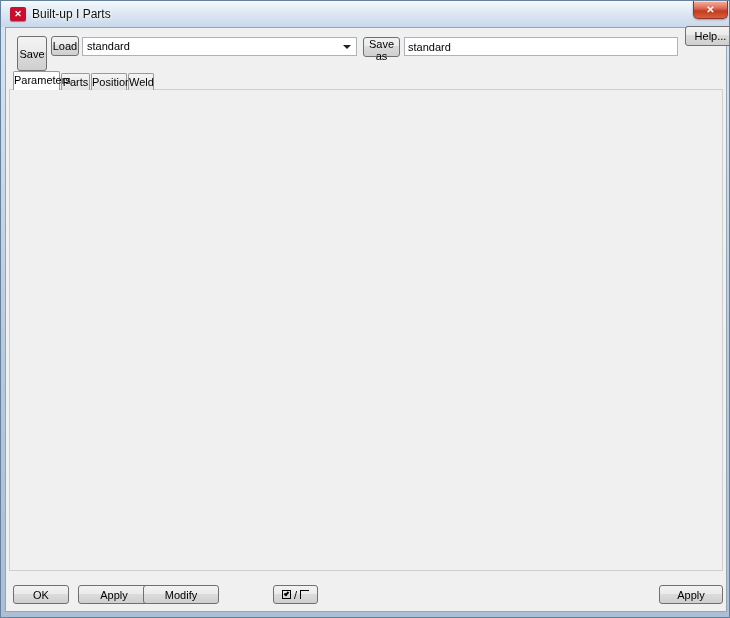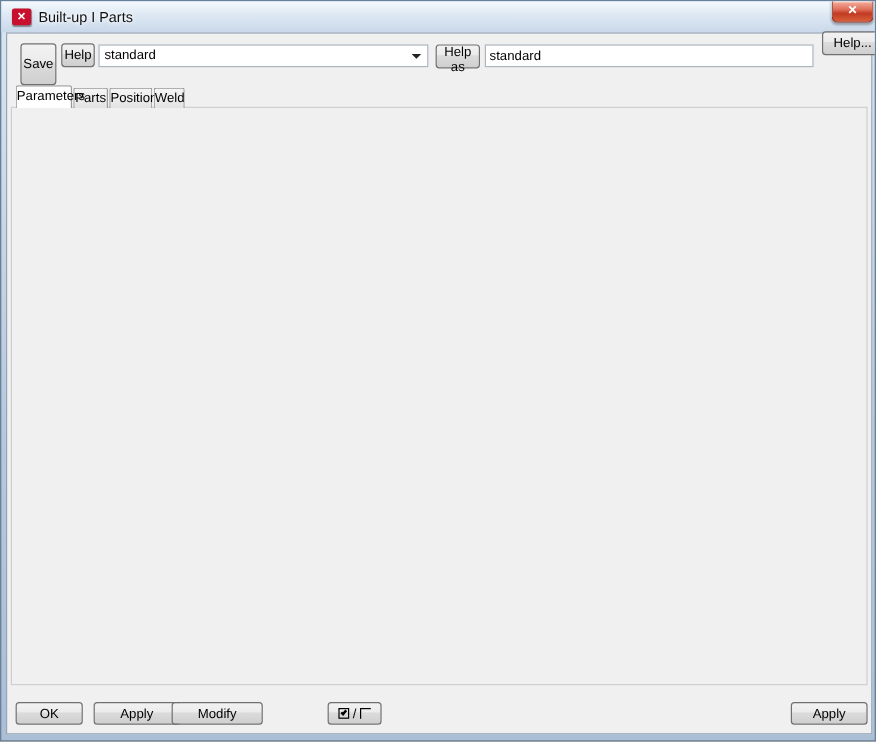--- a/index.html
+++ b/index.html
@@ -65,26 +65,26 @@
     <div class="app-icon">✕</div>
     <div class="title">Built-up I Parts</div>
   </div>
   <button class="close-btn">
     <span>✕</span>
   </button>
 
   <div class="content"></div>
 
   <button class="btn" style="left:16px;top:35px;width:30px;height:35px">Save</button>
-  <button class="btn" style="left:50px;top:35px;width:28px;height:20px">Help</button>
+  <button class="btn" style="left:50px;top:35px;width:28px;height:20px">Load</button>
   <div class="combo" style="left:81px;top:36px;width:275px;height:19px">
     <span class="val">standard</span>
     <span class="arrow-dn" style="left:260px;top:7px"></span>
   </div>
-  <button class="btn" style="left:362px;top:36px;width:37px;height:20px">Help as</button>
+  <button class="btn" style="left:362px;top:36px;width:37px;height:20px">Save as</button>
   <input class="tb" style="left: 403px; top: 36px; width: 274px; height: 19px;" value="standard">
   <button class="btn" style="left:684px;top:25px;width:51px;height:20px">Help...</button>
 
   <div class="tab active" style="left:12px;width:47px">Parameters</div>
   <div class="tab" style="left:60px;width:29px">Parts</div>
   <div class="tab" style="left:90px;width:36px">Position</div>
   <div class="tab" style="left:127px;width:26px">Weld</div>
   <div class="page"></div>
 
   <div class="grp" style="left:14px;top:94px;width:156px;height:119px"></div>

